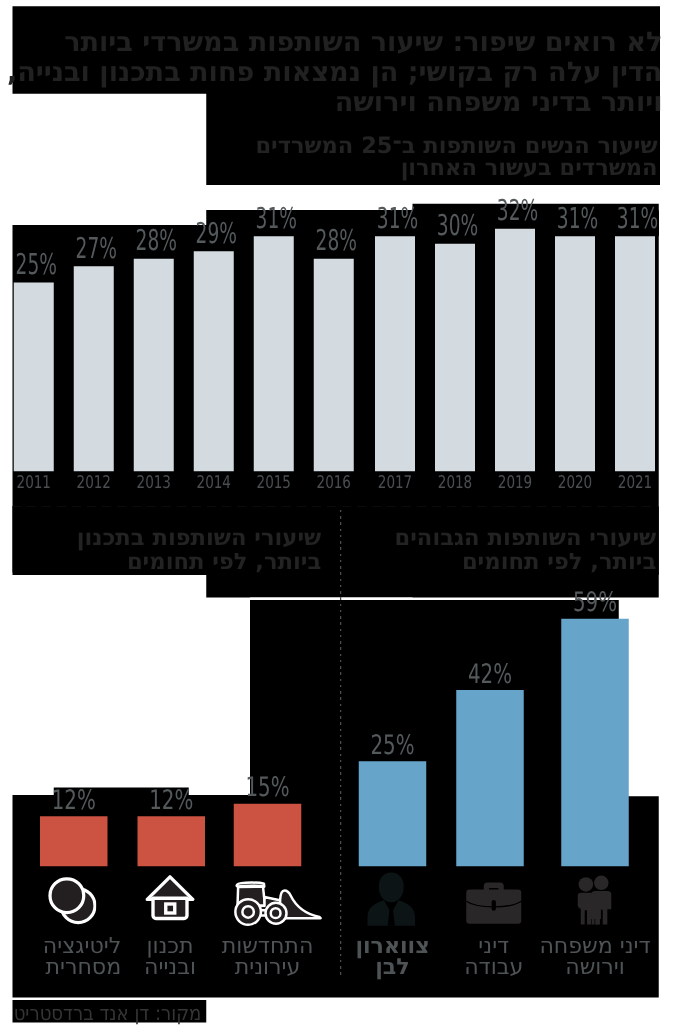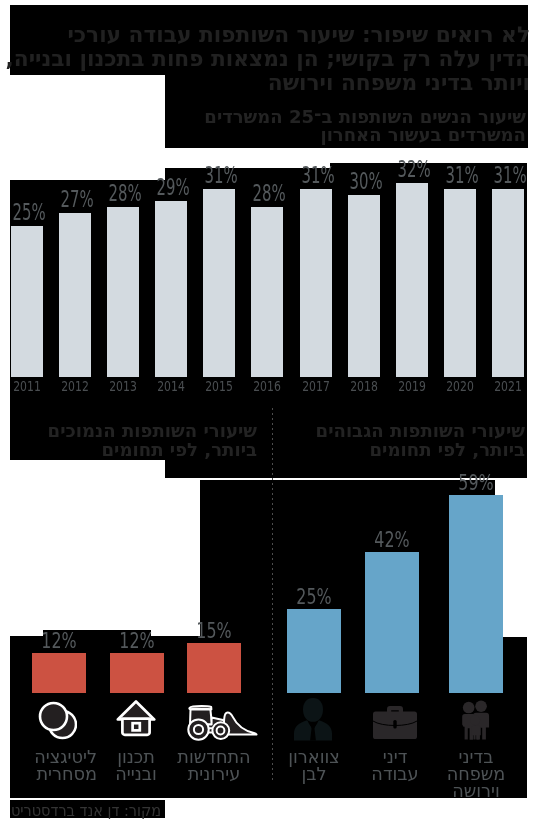--- a/index.html
+++ b/index.html
@@ -66,21 +66,21 @@
             text-align:center;
             font-family:"DejaVu Sans Condensed","DejaVu Sans",sans-serif;}
 </style>
 </head>
 <body>
 
 <div id="root">
 
   <div class="blk" id="title-block"></div>
   <div class="blk" id="title-step"></div>
-  <div class="txt title-line" id="title-l1">לא רואים שיפור: שיעור השותפות עבודה עורכי</div>
+  <div class="txt title-line" id="title-l1">לא רואים שיפור: שיעור השותפות במשרדי ביותר</div>
   <div class="txt title-line" id="title-l3">ויותר בדיני משפחה וירושה</div>
   <div class="txt title-line" id="title-l2">הדין עלה רק בקושי; הן נמצאות פחות בתכנון ובנייה,</div>
   <div class="txt sub-line" id="sub-l1">שיעור הנשים השותפות ב־25 המשרדים</div>
   <div class="txt sub-line" id="sub-l2">המשרדים בעשור האחרון</div>
 
   <div class="blk" id="chart-a"></div>
   <div class="blk" id="chart-b"></div>
   <div class="blk" id="chart-c"></div>
   <div class="blk" id="chart-d"></div>
   <div id="year-chart">
@@ -120,21 +120,21 @@
     </div>
   <div id="dashline"></div>
 
   <svg id="low-mask" width="550" height="822" viewBox="0 0 550 822" style="position:absolute;left:0;top:0;">
     <path id="low-path" fill="#000000" d="M10,405h155v53h-155Z M165,405h362v73h-362Z M200,480h295v318h-295Z M495,637h32v161h-32Z M10,636h190v162h-190Z M43,630h108v8h-108Z M151,636h49v8h-49Z "></path>
   </svg>
   <div id="white-line"></div>
   <div id="vdot"></div>
   <div class="mhead" id="mh-r1">שיעורי השותפות הגבוהים</div>
   <div class="mhead" id="mh-r2">ביותר, לפי תחומים</div>
-  <div class="mhead" id="mh-l1">שיעורי השותפות הנמוכים</div>
+  <div class="mhead" id="mh-l1">שיעורי השותפות בתכנון</div>
   <div class="mhead" id="mh-l2">ביותר, לפי תחומים</div>
   <div id="lower-charts">
       <div class="bbar" style="left: 287px; top: 609.25px; width: 54px; height: 83.75px;"></div>
       <div class="vlabel" style="left: 271px; top: 584.25px; width: 86px;">25%</div>
       <div class="bbar" style="left: 365px; top: 552.3px; width: 54px; height: 140.7px;"></div>
       <div class="vlabel" style="left: 349px; top: 527.3px; width: 86px;">42%</div>
       <div class="bbar" style="left: 449px; top: 495.35px; width: 54px; height: 197.65px;"></div>
       <div class="vlabel" style="left: 433px; top: 470.35px; width: 86px;">59%</div>
       <div class="rbar" style="left: 32px; top: 652.8px; width: 54px; height: 40.2px;"></div>
       <div class="vlabel" style="left: 16px; top: 627.8px; width: 86px;">12%</div>
@@ -206,23 +206,23 @@
       <path d="M7.6 18.7 h10.6 a3.4 3.4 0 0 1 3.4 3.4 v13.4 h-3.1 v17.1 h-4.5 V37.3
                h-2.4 v15.2 H7.4 V35.5 H5.9 L4.2 32.6 V22.1 a3.4 3.4 0 0 1 3.4 -3.4 Z"></path>
 
       <circle cx="21.4" cy="26.8" r="6.6"></circle>
       <path d="M17 34.2 h8.9 a2.9 2.9 0 0 1 2.9 2.9 v9.6 h-2.6 v5.8 h-2.9 v-5.8
                h-1.3 v5.8 h-2.9 v-5.8 h-2.6 v-9.6 a2.9 2.9 0 0 1 2.5 -2.9 Z"></path>
     </g>
   </svg>
 
   <div id="cat-labels">
-      <div class="cat" style="left: 279px; top: 749px; width: 70px;">צווארון לבן</div>
+      <div class="cat" style="left: 279px; top: 749px; width: 70px; font-weight: bold;">צווארון לבן</div>
       <div class="cat" style="left: 360px; top: 749px; width: 70px;">דיני עבודה</div>
-      <div class="cat" style="left: 428px; top: 749px; width: 96px;">בדיני משפחה וירושה</div>
+      <div class="cat" style="left: 428px; top: 749px; width: 96px;">דיני משפחה וירושה</div>
       <div class="cat" style="left: 21px; top: 749px; width: 76px; text-align: right;">ליטיגציה מסחרית</div>
       <div class="cat" style="left: 98px; top: 749px; width: 76px;">תכנון ובנייה</div>
       <div class="cat" style="left: 170px; top: 749px; width: 88px;">התחדשות עירונית</div>
     </div>
 
   <div class="blk" id="src-block"></div>
   <div class="txt" id="src-text">מקור: דן אנד ברדסטריט</div>
 </div>
 
 </body></html>

